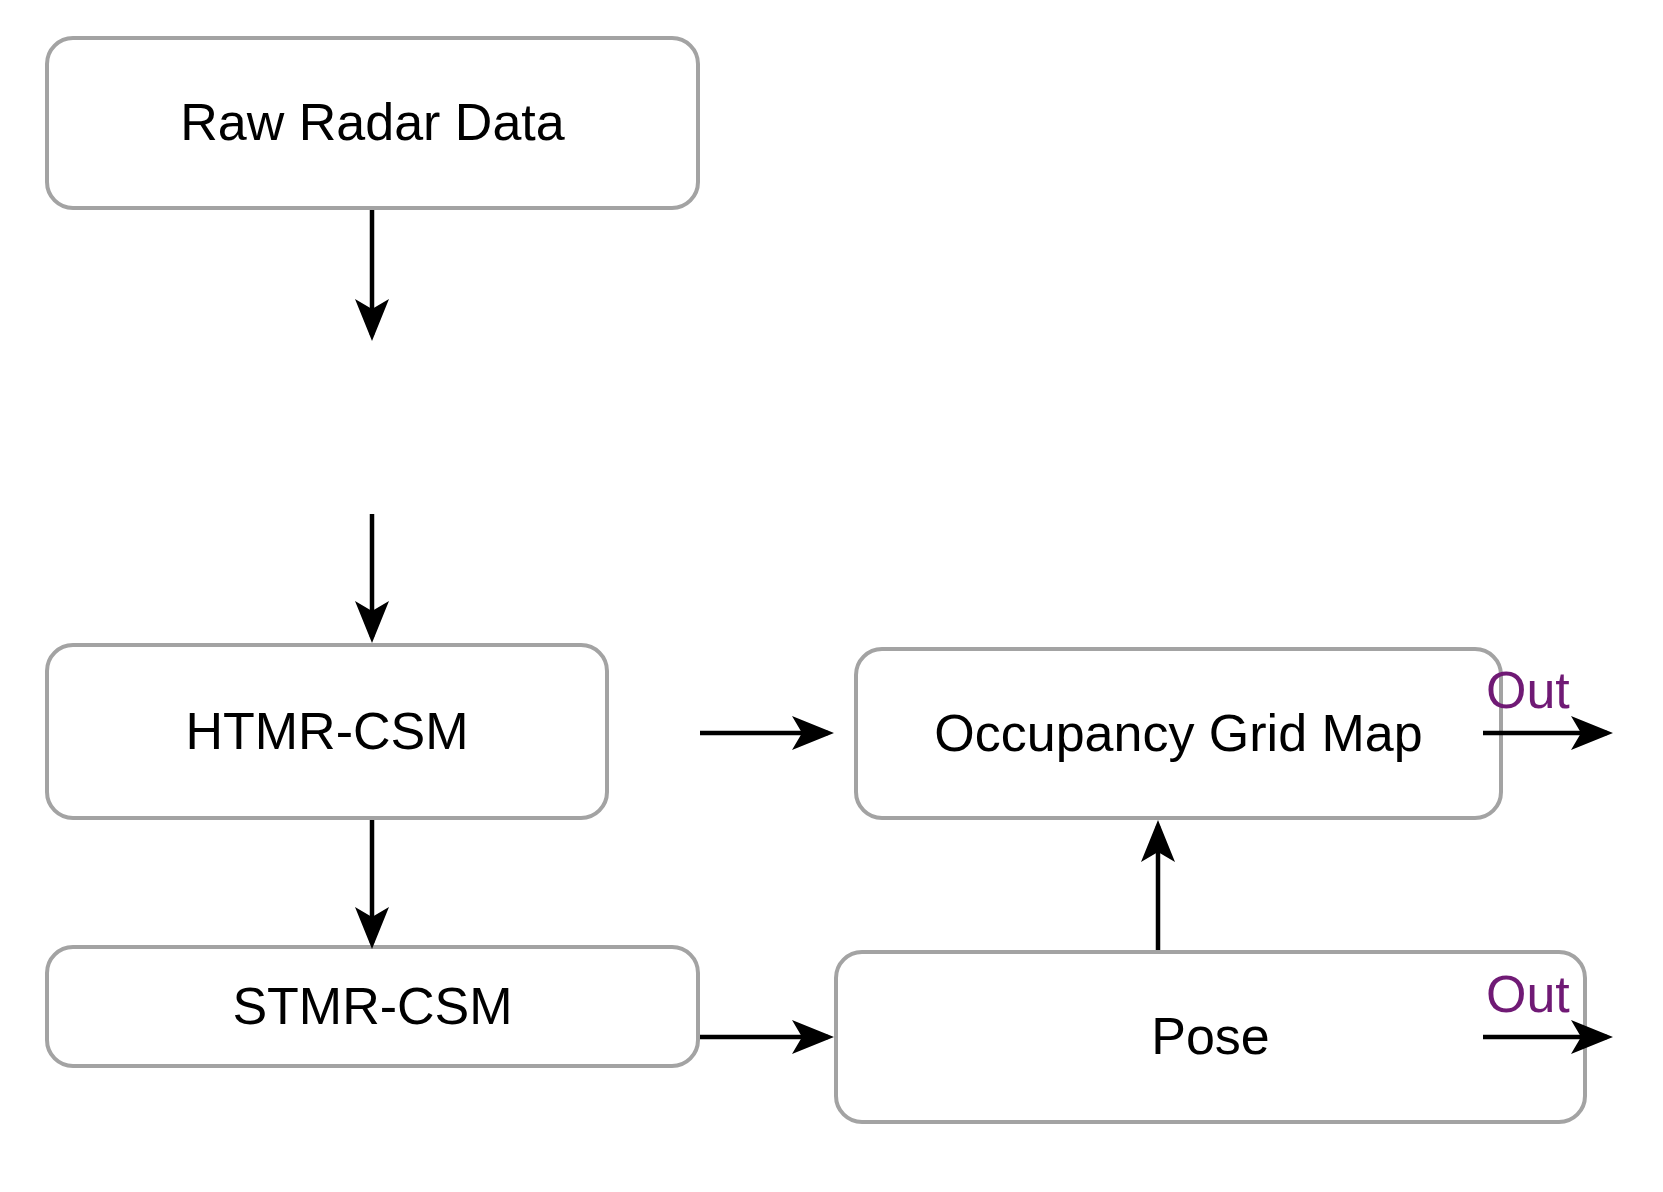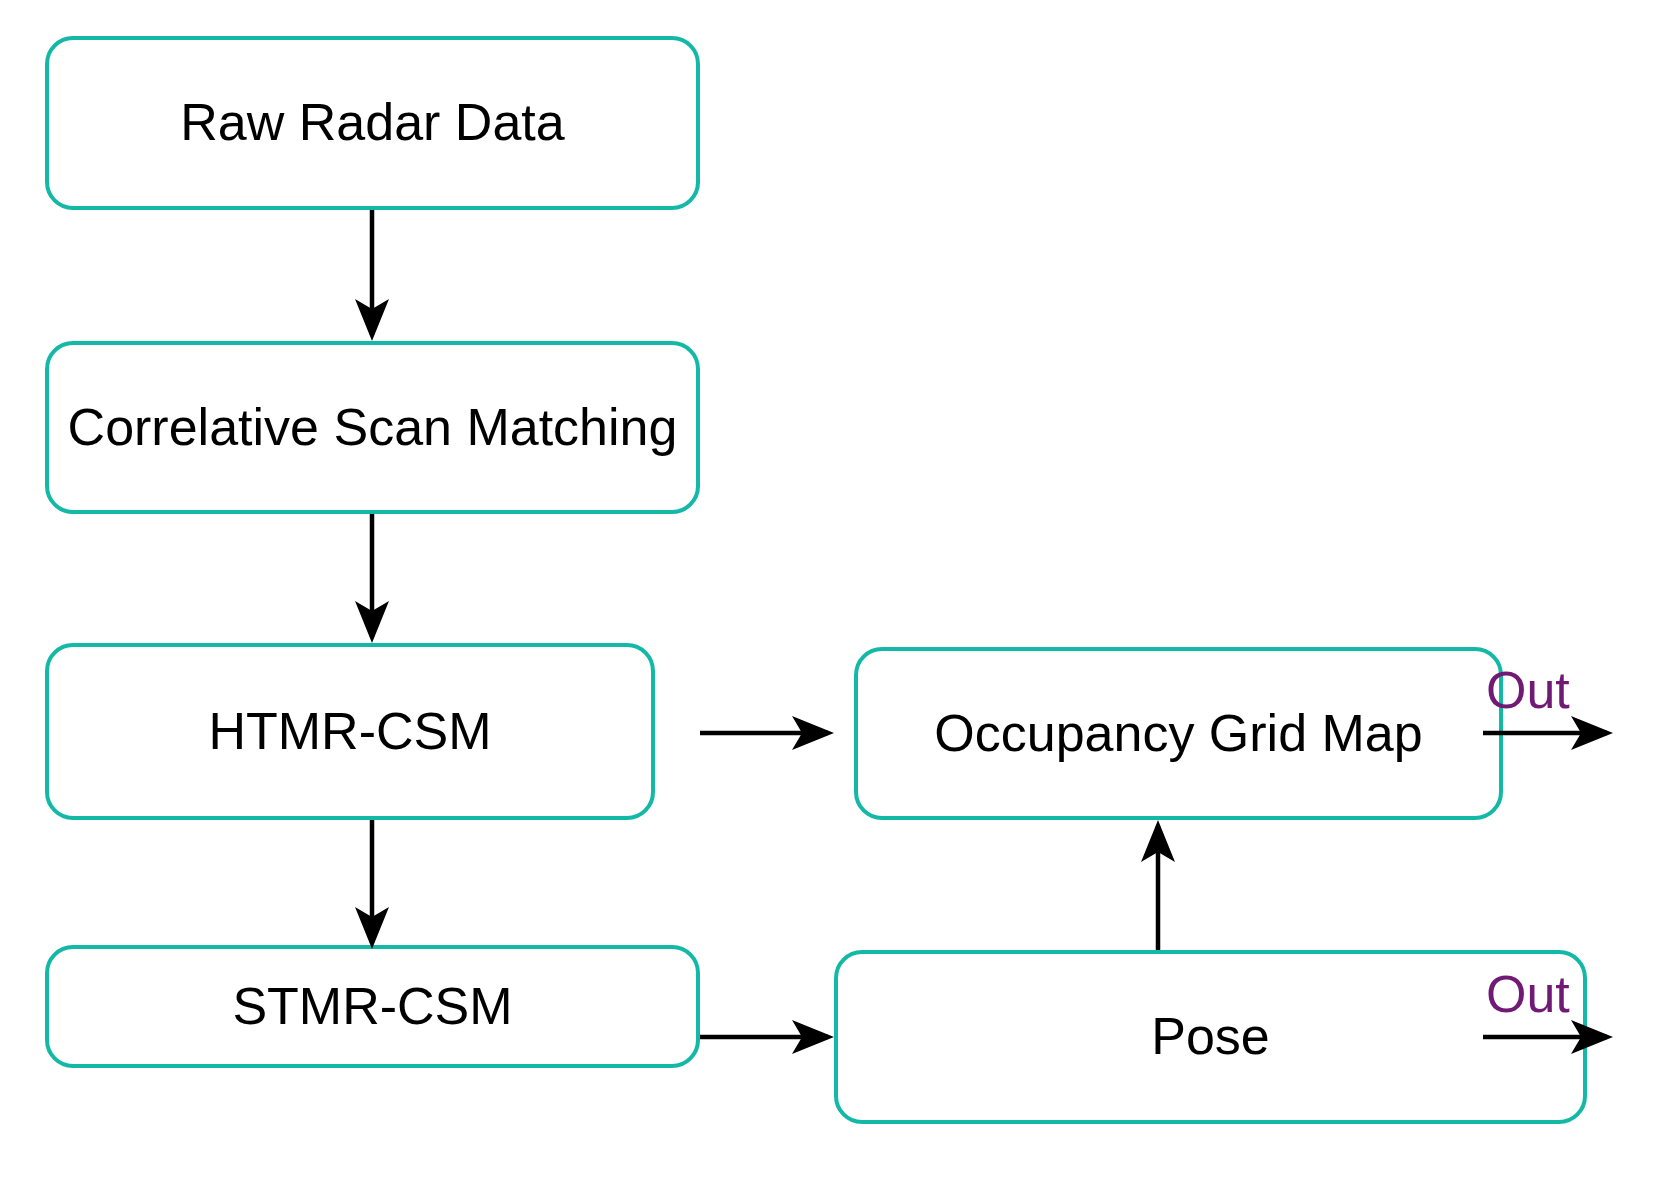--- a/index.html
+++ b/index.html
@@ -12,34 +12,34 @@
     width: 1663px;
     height: 1192px;
     background: #ffffff;
     font-family: "Liberation Sans", sans-serif;
     overflow: hidden;
   }
   .node {
     position: absolute;
     box-sizing: border-box;
     background: #ffffff;
-    border: 4px solid #14b8a6;
+    border: 4px solid #a3a3a3;
     border-radius: 28px;
     display: flex;
     align-items: center;
     justify-content: center;
     font-size: 52px;
     line-height: 1.1;
     color: #000000;
     white-space: nowrap;
     z-index: 1;
   }
   #n-raw  { left: 45px;  top: 36px;  width: 655px; height: 174px; }
   #n-csm  { left: 45px;  top: 341px; width: 655px; height: 173px; }
-  #n-htmr { left: 45px;  top: 643px; width: 610px; height: 177px; }
+  #n-htmr { left: 45px;  top: 643px; width: 564px; height: 177px; }
   #n-stmr { left: 45px;  top: 945px; width: 655px; height: 123px; text-align: center; }
   #n-ogm  { left: 834px; top: 647px; width: 649px; height: 173px; margin-left: 20px; }
   #n-pose { left: 834px; top: 950px; width: 753px; height: 174px; }
 
   #edges {
     position: absolute;
     left: 0;
     top: 0;
     z-index: 2;
     pointer-events: none;
@@ -66,23 +66,20 @@
 </style>
 </head>
 <body>
 
 <div id="canvas">
 
   <div class="node" id="n-raw">
     <span>Raw Radar Data</span>
   </div>
 
-  <div class="node" id="n-csm">
-    <span>Correlative Scan Matching</span>
-  </div>
 
   <div class="node" id="n-htmr">
     <span>HTMR-CSM</span>
   </div>
 
   <div class="node" id="n-stmr">
     <span>STMR-CSM</span>
   </div>
 
   <div class="node" id="n-ogm">

